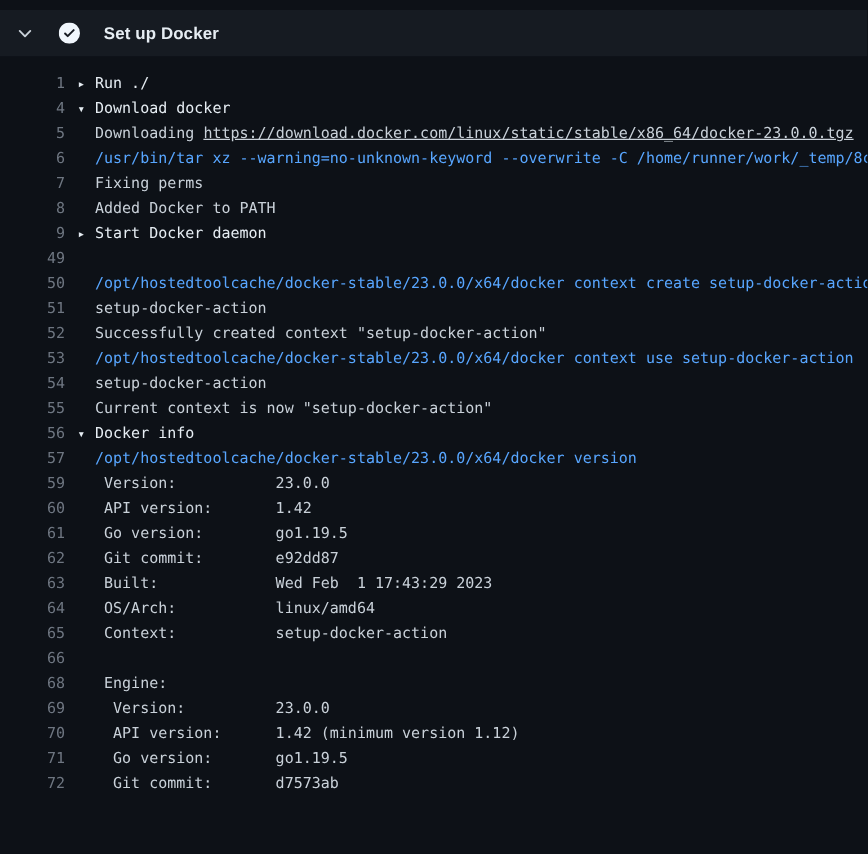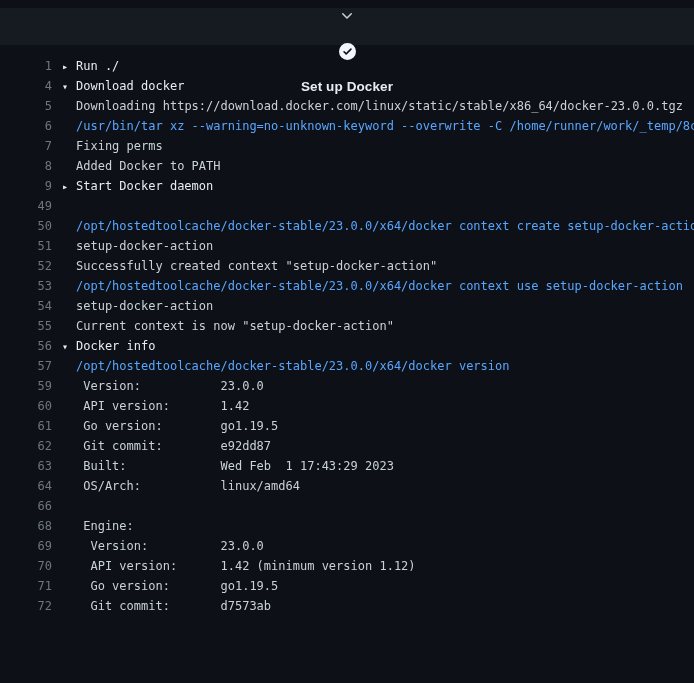--- a/index.html
+++ b/index.html
@@ -10,21 +10,20 @@
   }
   .top-strip { height:8px; background: var(--page_bg, #0d1117); }
   .step-header {
     height:37px;
     background: var(--header_bg, #161b22);
     display:flex;
     align-items:center;
     padding:0 12px;
     gap:19px;
     cursor:pointer;
-    flex-direction:column;
   }
   .chev { width:16px; height:16px; display:inline-flex; align-items:center; justify-content:center; }
   .status { width:17px; height:17px; display:inline-flex; align-items:center; justify-content:center; }
   .step-title {
     color: var(--bright_text, #e6edf3);
     font-family: "Liberation Sans", sans-serif;
     font-size:13.5px;
     font-weight:600;
     letter-spacing:.1px;
   }
@@ -51,21 +50,21 @@
   .indent {
     display:inline-block;
     width:14px;
     font-size:10px;
     color: var(--bright_text, #e6edf3);
     vertical-align:baseline;
   }
   .group .line-content { color: var(--bright_text, #e6edf3); }
   .group { cursor:pointer; }
   .cmd { color: var(--command_blue, #58a6ff); }
-  .log-link { color: var(--text, #c9d1d9); cursor:pointer; }
+  .log-link { color: var(--text, #c9d1d9); text-decoration:underline; cursor:pointer; }
 </style>
 </head>
 <body>
 
 <div class="app">
   <div class="top-strip"></div>
 
   <header class="step-header">
     <span class="chev">
       <svg width="16" height="16" viewBox="0 0 16 16" aria-hidden="true">
@@ -96,20 +95,21 @@
       <div class="log-row"><span class="line-num">54</span><span class="line-content"><span class="indent"></span><span>setup-docker-action</span></span></div>
       <div class="log-row"><span class="line-num">55</span><span class="line-content"><span class="indent"></span><span>Current context is now "setup-docker-action"</span></span></div>
       <div class="log-row group"><span class="line-num">56</span><span class="line-content"><span class="indent">▾</span><span>Docker info</span></span></div>
       <div class="log-row"><span class="line-num">57</span><span class="line-content"><span class="indent"></span><span class="cmd">/opt/hostedtoolcache/docker-stable/23.0.0/x64/docker version</span></span></div>
       <div class="log-row"><span class="line-num">59</span><span class="line-content"><span class="indent"></span><span> Version:           23.0.0</span></span></div>
       <div class="log-row"><span class="line-num">60</span><span class="line-content"><span class="indent"></span><span> API version:       1.42</span></span></div>
       <div class="log-row"><span class="line-num">61</span><span class="line-content"><span class="indent"></span><span> Go version:        go1.19.5</span></span></div>
       <div class="log-row"><span class="line-num">62</span><span class="line-content"><span class="indent"></span><span> Git commit:        e92dd87</span></span></div>
       <div class="log-row"><span class="line-num">63</span><span class="line-content"><span class="indent"></span><span> Built:             Wed Feb  1 17:43:29 2023</span></span></div>
       <div class="log-row"><span class="line-num">64</span><span class="line-content"><span class="indent"></span><span> OS/Arch:           linux/amd64</span></span></div>
+      <div class="log-row"><span class="line-num">65</span><span class="line-content"><span class="indent"></span><span> Context:           setup-docker-action</span></span></div>
       <div class="log-row"><span class="line-num">66</span><span class="line-content"><span class="indent"></span><span></span></span></div>
       <div class="log-row"><span class="line-num">68</span><span class="line-content"><span class="indent"></span><span> Engine:</span></span></div>
       <div class="log-row"><span class="line-num">69</span><span class="line-content"><span class="indent"></span><span>  Version:          23.0.0</span></span></div>
       <div class="log-row"><span class="line-num">70</span><span class="line-content"><span class="indent"></span><span>  API version:      1.42 (minimum version 1.12)</span></span></div>
       <div class="log-row"><span class="line-num">71</span><span class="line-content"><span class="indent"></span><span>  Go version:       go1.19.5</span></span></div>
       <div class="log-row"><span class="line-num">72</span><span class="line-content"><span class="indent"></span><span>  Git commit:       d7573ab</span></span></div>
     </div>
 </div>
 
 </body></html>

